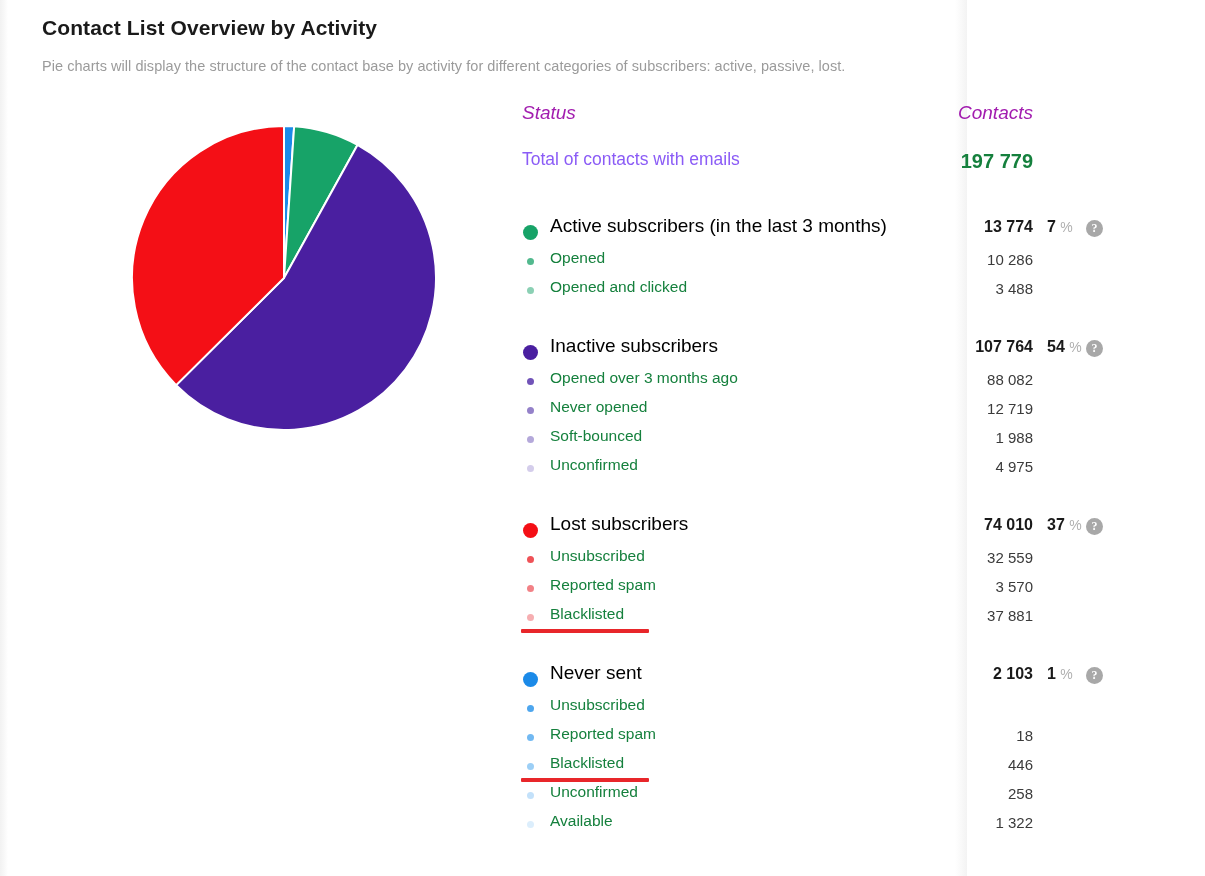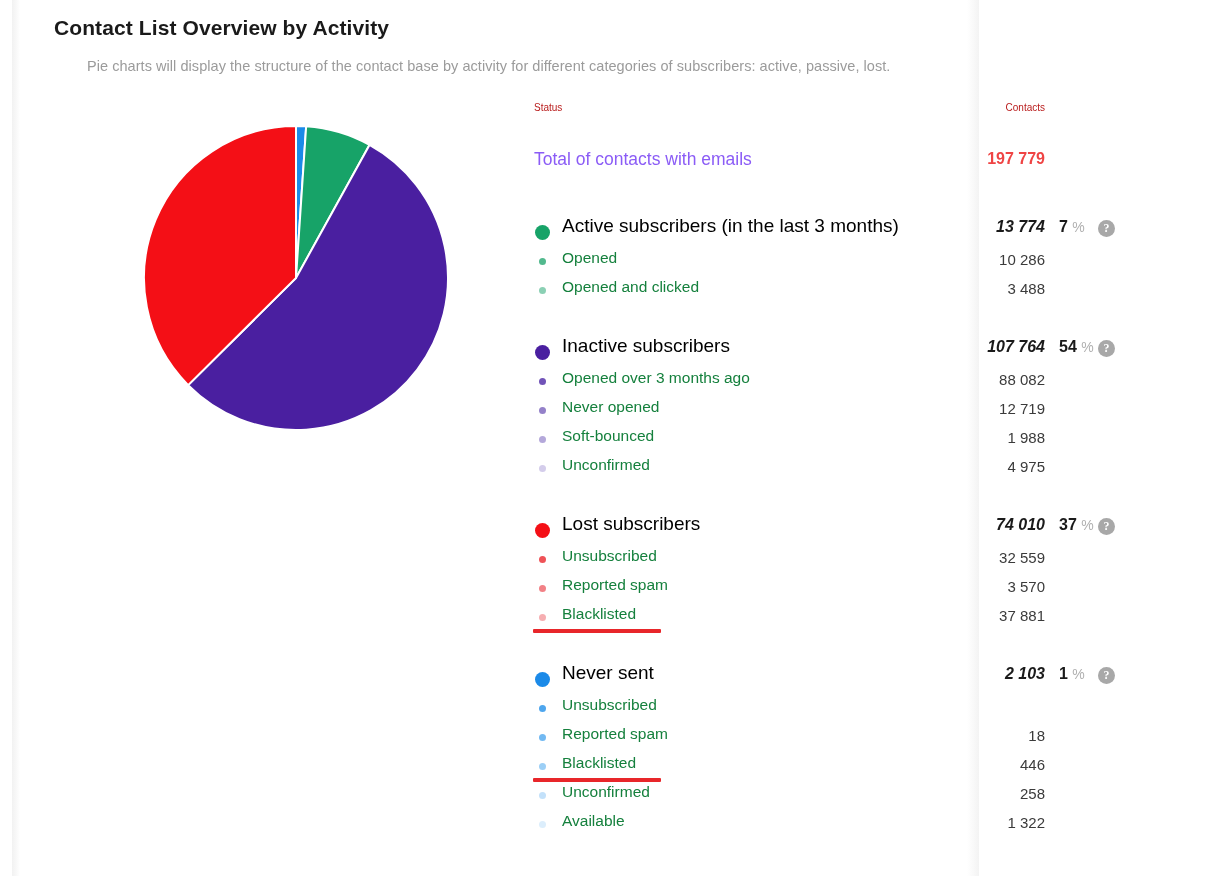--- a/index.html
+++ b/index.html
@@ -25,39 +25,38 @@
   }
   .edge-right {
     position: absolute;
     right: 0; top: 0;
     width: 12px; height: 876px;
     background: linear-gradient(to left, #f3f3f3 0%, #f8f8f8 40%, #ffffff 100%);
   }
 
   .page {
     position: absolute;
-    left: 12px; top: 0;
+    left: 0; top: 0;
     width: 967px; height: 876px;
   }
 
   .title {
     position: absolute;
     left: 42px; top: 16px;
     font-size: 21px;
     font-weight: bold;
     color: #1a1a1a;
     letter-spacing: 0.1px;
   }
   .subtitle {
     position: absolute;
     left: 42px; top: 58px;
     font-size: 14.5px;
     color: #9b9b9b;
     letter-spacing: 0.05px;
-    margin-left: 33px;
   }
 
   
   .pie-wrap {
     position: absolute;
     left: 131px; top: 125px;
     width: 306px; height: 306px;
   }
   .pie-wrap svg { display: block; }
 
@@ -65,55 +64,56 @@
   .table {
     position: absolute;
     left: 522px; top: 100px;
     width: 600px;
   }
   .row {
     position: relative;
     height: 29px;
   }
   .hdr {
-    font-size: 10px;
-    color: #b91c1c;
+    font-size: 19px;
+    color: #a21caf;
+    font-style: italic;
   }
   .hdr .lbl { position: absolute; left: 0; top: 2px; }
   .hdr .num { position: absolute; left: 0; top: 2px; width: 511px; text-align: right; }
 
   .spacer-20 { height: 20px; }
   .spacer-28 { height: 28px; }
   .spacer-30 { height: 30px; }
 
   .total-row { height: 36px; position: relative; }
   .total-row .lbl {
     position: absolute; left: 0; top: 0;
     font-size: 17.5px; color: #8b5cf6;
   }
   .total-row .num {
     position: absolute; left: 0; top: 1px; width: 511px;
-    text-align: right; font-size: 16px; font-weight: bold; color: #ef4444;
+    text-align: right; font-size: 20px; font-weight: bold; color: #15803d;
   }
 
   .grp { position: relative; height: 34px; }
   .grp .dot {
     position: absolute;
     left: 1px; top: 10px;
     width: 15px; height: 15px;
     border-radius: 50%;
   }
   .grp .lbl {
     position: absolute; left: 28px; top: 0;
     font-size: 19px; color: #000000;
     white-space: nowrap;
   }
   .grp .num {
     position: absolute; left: 0; top: 3px; width: 511px;
-    text-align: right; font-size: 16px; font-weight: bold; color: #1a1a1a; font-style: italic;
+    text-align: right; font-size: 16px; font-weight: bold; color: #1a1a1a;
   }
   .grp .pct {
     position: absolute; left: 525px; top: 3px;
     font-size: 16px; font-weight: bold; color: #1a1a1a;
     white-space: nowrap;
   }
   .grp .pct .sym {
     font-weight: normal; color: #b0b0b0; font-size: 14px;
   }
   .grp .help {

